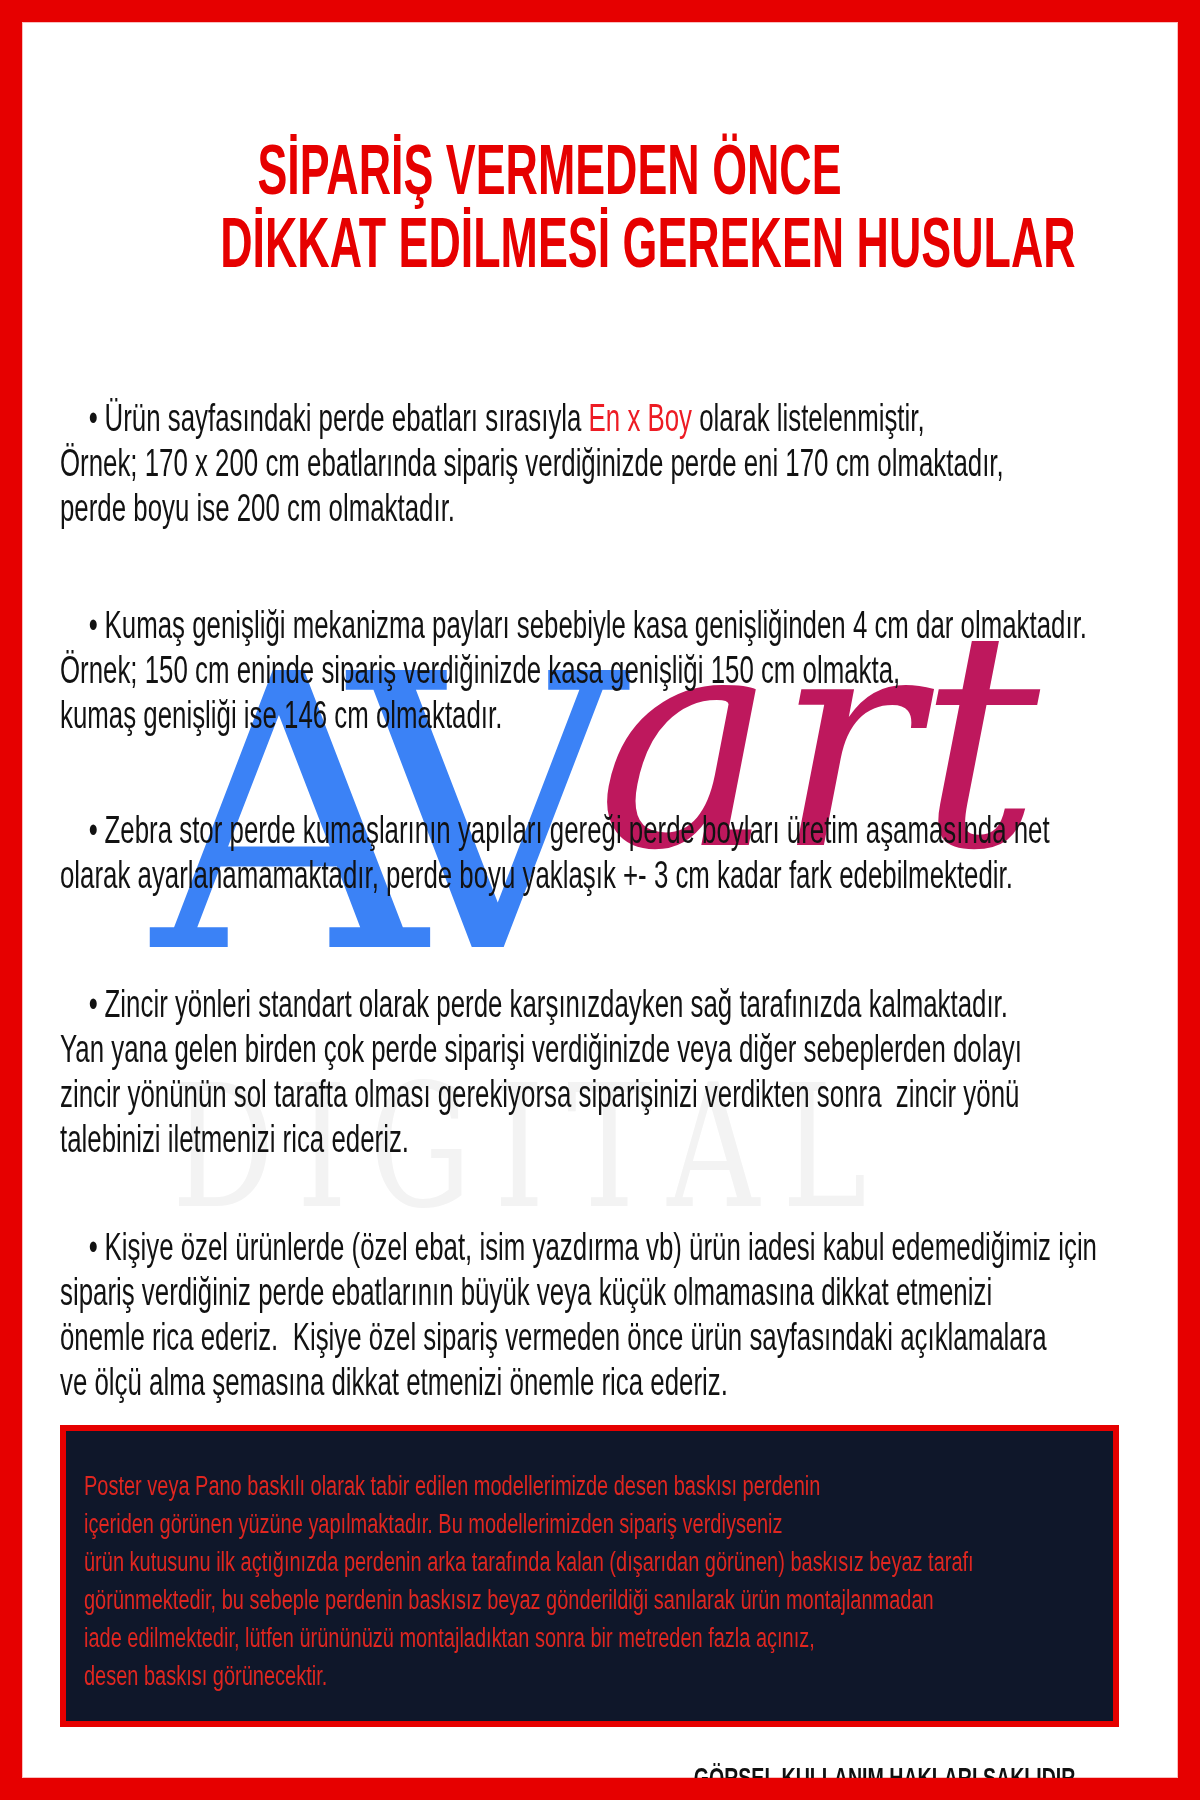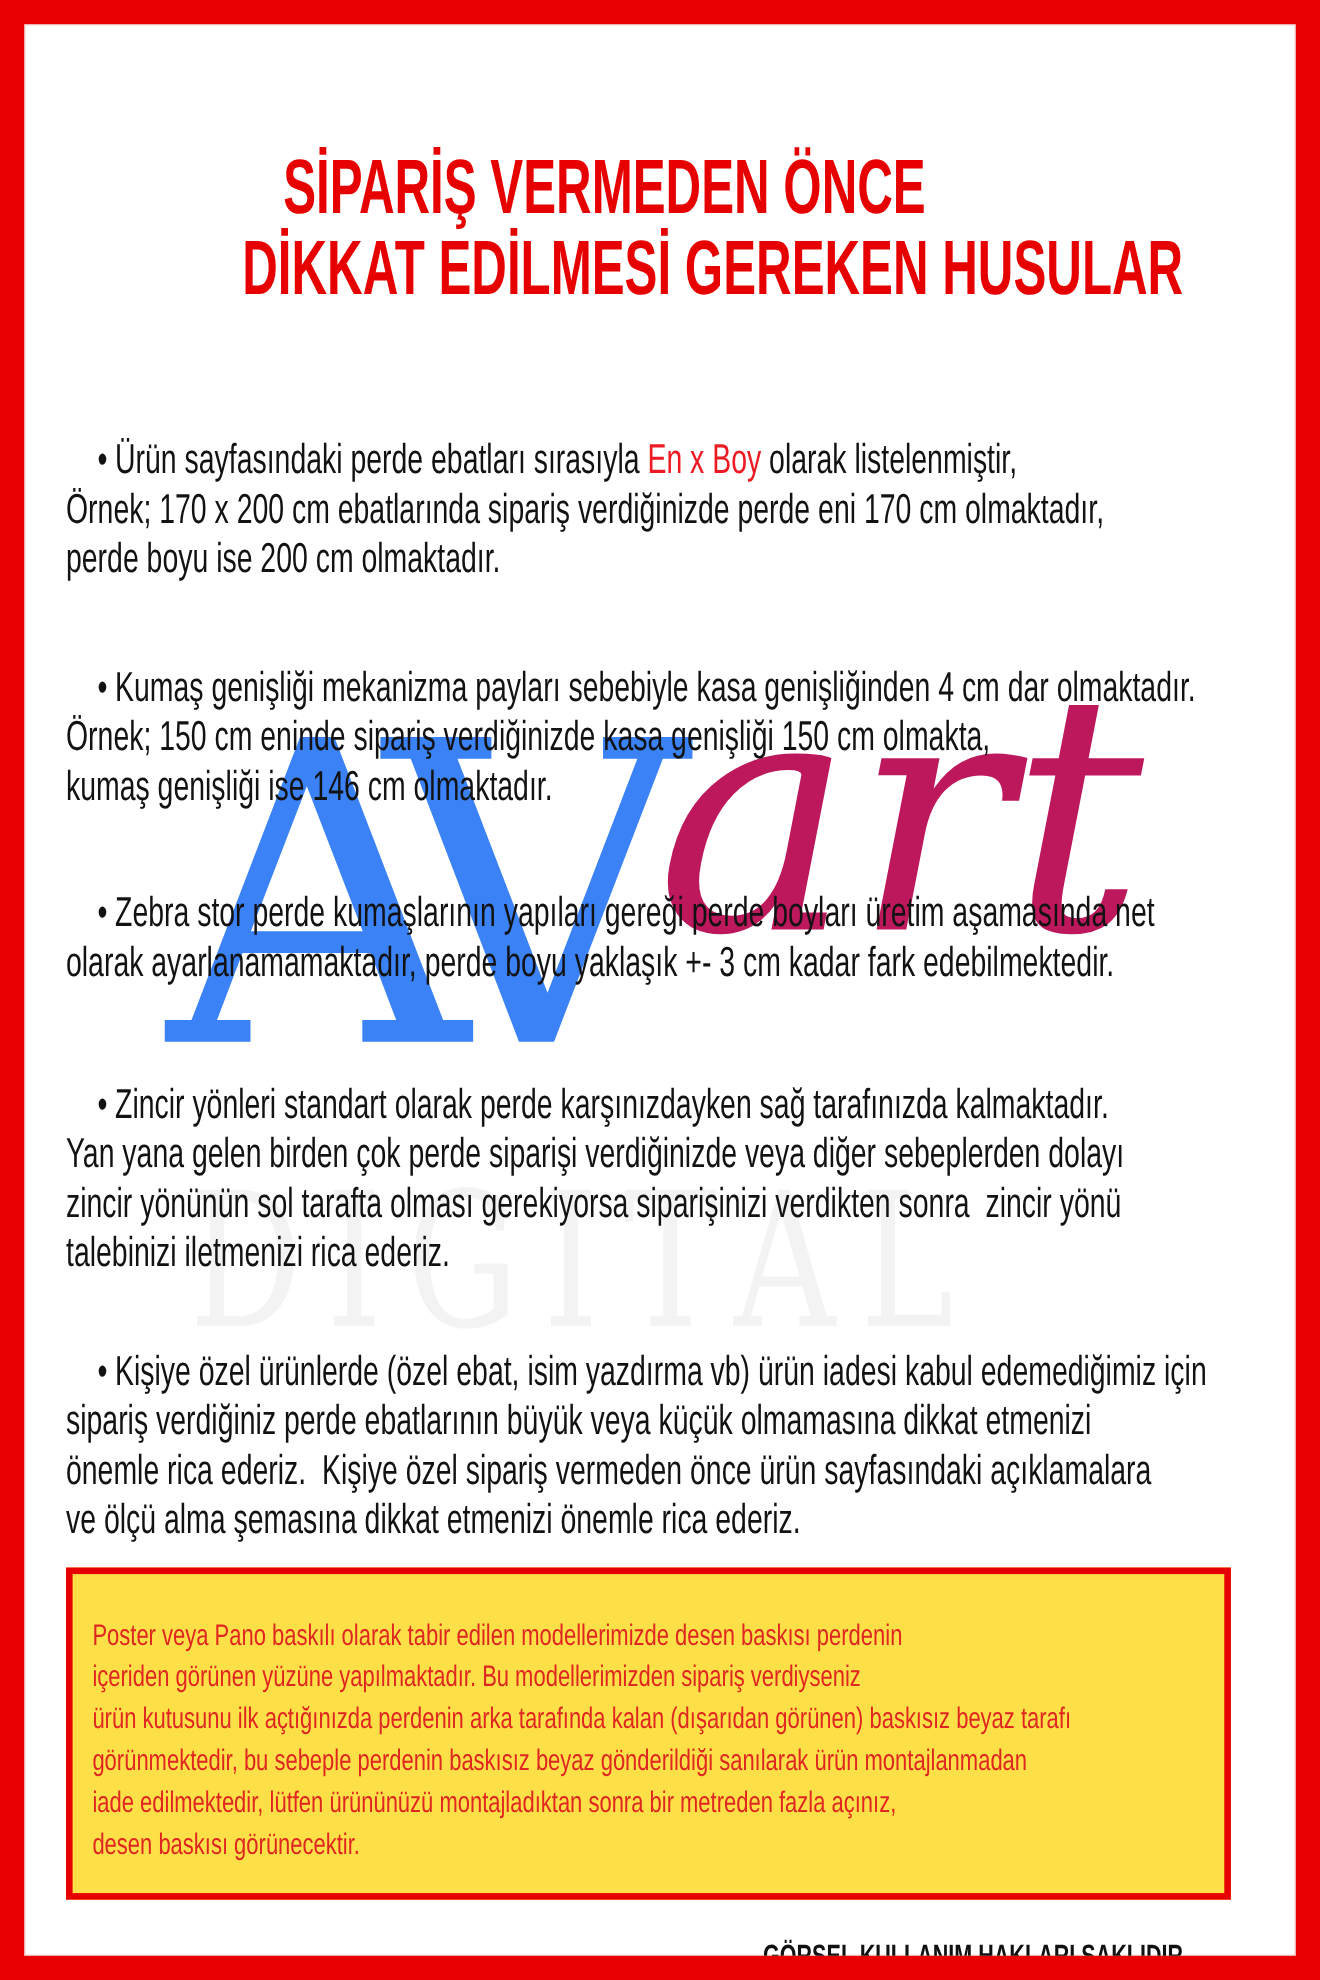--- a/index.html
+++ b/index.html
@@ -67,21 +67,21 @@
   .dot{ margin-right:10px; }
   .hl{ color:#ed1c24; }
 
   
   .notice-box{
     position:absolute; z-index:1;
     left:38px; top:1403px;
     width:1059px; height:302px;
     border:6px solid #e60000;
     box-sizing:border-box;
-    background:#fde047;
+    background:#0f172a;
   }
   .notice-text{
     position:absolute; left:18px; top:36px;
     width:1400px;
     transform:scaleX(0.74); transform-origin:0 0;
     font-size:27px; line-height:38px;
     color:#e02620;
     white-space:pre-wrap;
   }
 

